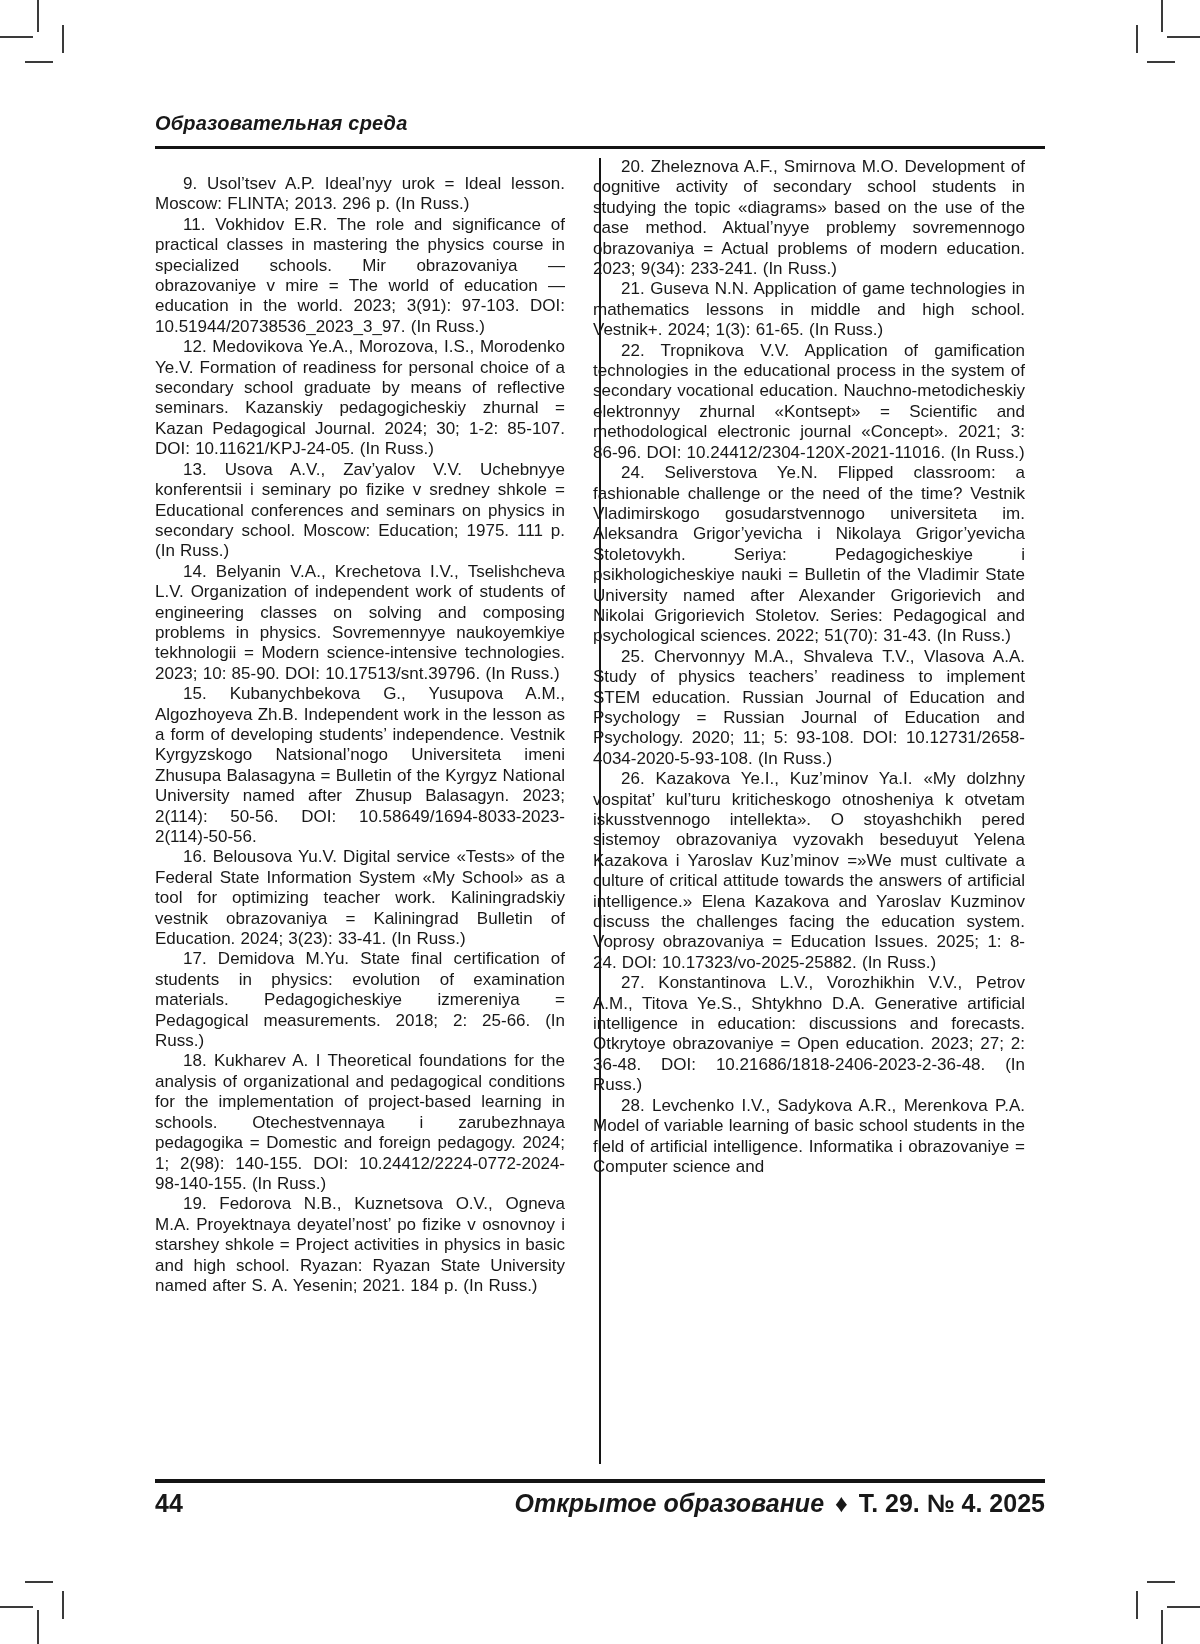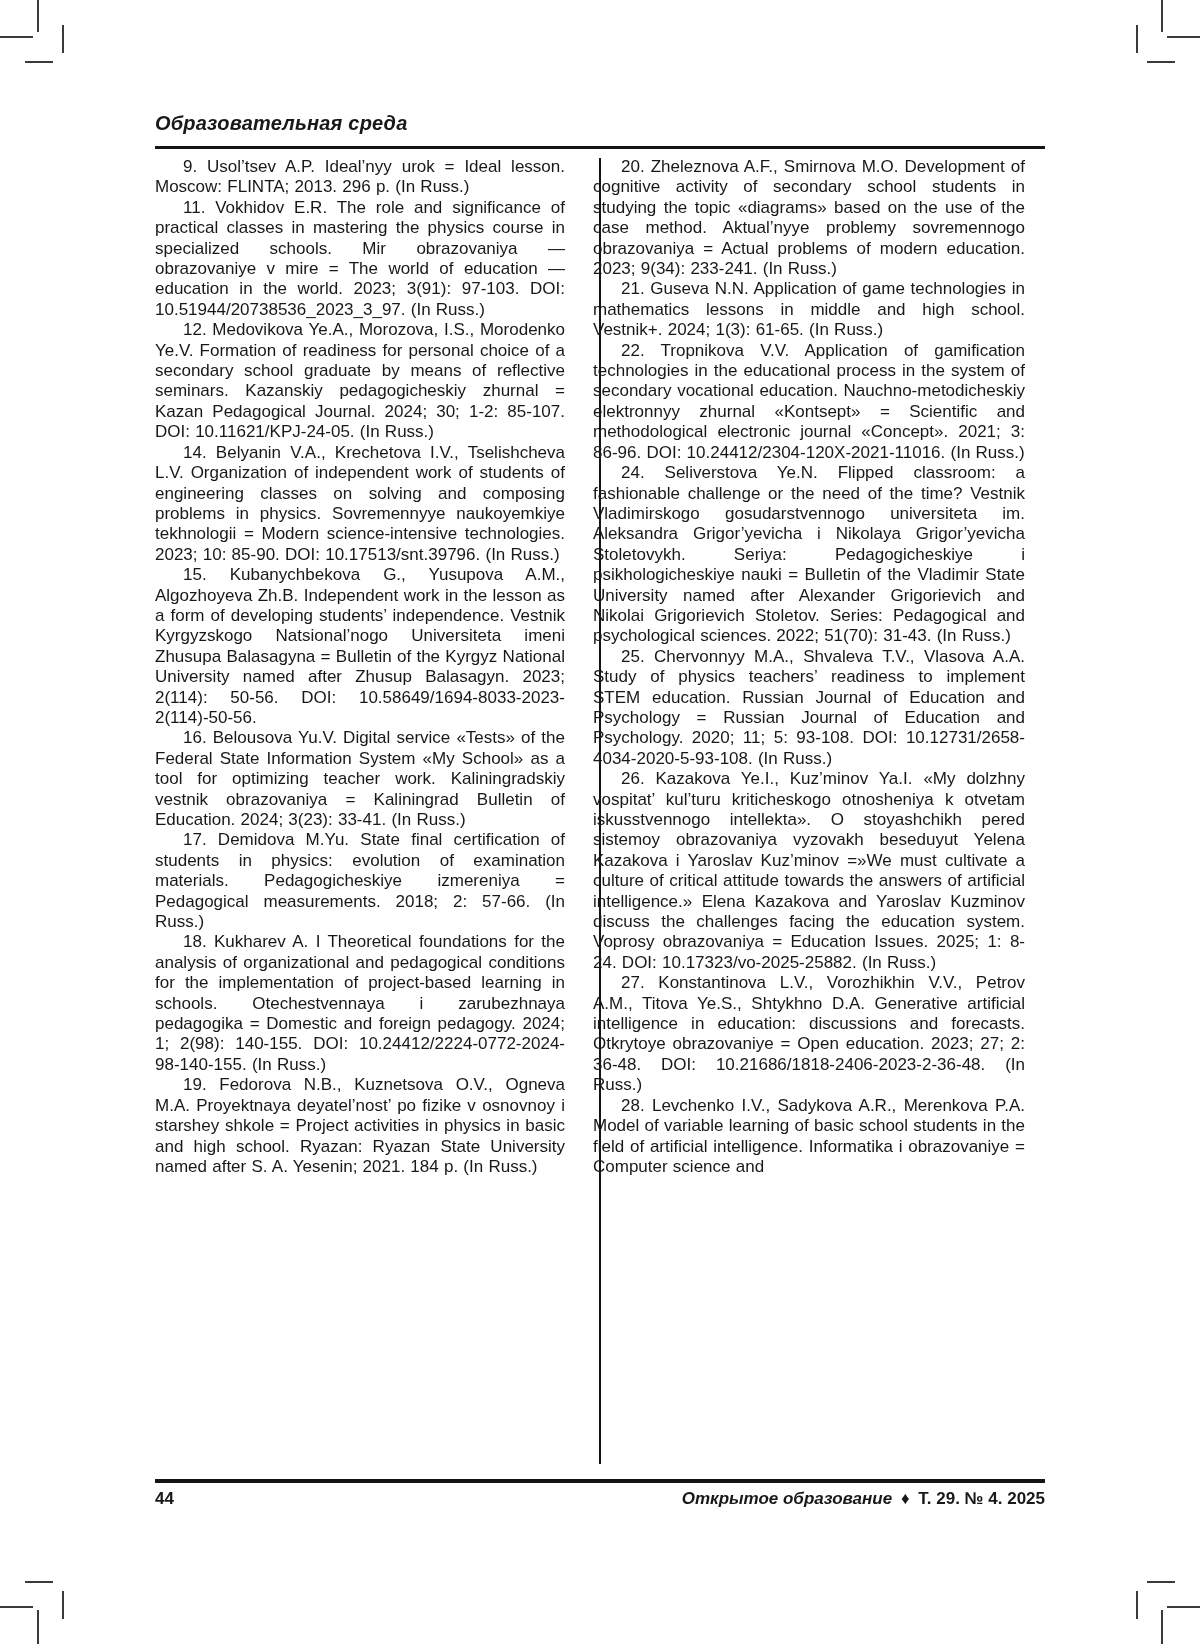--- a/index.html
+++ b/index.html
@@ -54,21 +54,21 @@
   }
   
   .columns{
     position:absolute;
     left:155px;top:156px;width:890px;height:1312px;
     overflow:hidden;
   }
   .col{
     position:absolute;top:1px;
   }
-  .col-left{left:0;width:410px;}
+  .col-left{left:0;width:410px;margin-top:17px;}
   .col-right{left:438px;width:432px;}
   .col-divider{
     position:absolute;
     left:444px;top:2px;width:2px;height:1306px;
     background:var(--rule);
   }
   .ref{
     margin:0;
     text-indent:28px;
     text-align:justify;
@@ -81,21 +81,21 @@
     position:absolute;
     left:155px;top:1479px;width:890px;height:4px;
     background:var(--rule);
   }
   .footer-row{
     position:absolute;
     left:155px;top:1489px;width:890px;
     display:flex;
     justify-content:space-between;
     align-items:baseline;
-    font-size:17px;
+    font-size:25px;
   }
   .page-number{font-weight:bold;}
   .footer-journal{font-weight:bold;text-align:center;}
   .footer-journal .jname{font-style:italic;}
   .footer-journal .diamond{font-style:normal;padding:0 4px;}
 </style>
 </head>
 <body>
 
 <div class="page">
@@ -120,24 +120,25 @@
   <div class="running-head">
     <span class="title">Образовательная среда</span>
   </div>
   <div class="head-rule"></div>
 
   <div class="columns">
     <div class="col col-left">
         <p class="ref">9. Usol’tsev A.P. Ideal’nyy urok = Ideal lesson. Moscow: FLINTA; 2013. 296 p. (In Russ.)</p>
         <p class="ref">11. Vokhidov E.R. The role and significance of practical classes in mastering the physics course in specialized schools. Mir obrazovaniya — obrazovaniye v mire = The world of education — education in the world. 2023; 3(91): 97-103. DOI: 10.51944/20738536_2023_3_97. (In Russ.)</p>
         <p class="ref">12. Medovikova Ye.A., Morozova, I.S., Morodenko Ye.V. Formation of readiness for personal choice of a secondary school graduate by means of reflective seminars. Kazanskiy pedagogicheskiy zhurnal = Kazan Pedagogical Journal. 2024; 30; 1-2: 85-107. DOI: 10.11621/KPJ-24-05. (In Russ.)</p>
+        <p class="ref">13. Usova A.V., Zav’yalov V.V. Uchebnyye konferentsii i seminary po fizike v sredney shkole = Educational conferences and seminars on physics in secondary school. Moscow: Education; 1975. 111 p. (In Russ.)</p>
         <p class="ref">14. Belyanin V.A., Krechetova I.V., Tselishcheva L.V. Organization of independent work of students of engineering classes on solving and composing problems in physics. Sovremennyye naukoyemkiye tekhnologii = Modern science-intensive technologies. 2023; 10: 85-90. DOI: 10.17513/snt.39796. (In Russ.)</p>
         <p class="ref">15. Kubanychbekova G., Yusupova A.M., Algozhoyeva Zh.B. Independent work in the lesson as a form of developing students’ independence. Vestnik Kyrgyzskogo Natsional’nogo Universiteta imeni Zhusupa Balasagyna = Bulletin of the Kyrgyz National University named after Zhusup Balasagyn. 2023; 2(114): 50-56. DOI: 10.58649/1694-8033-2023-2(114)-50-56.</p>
         <p class="ref">16. Belousova Yu.V. Digital service «Tests» of the Federal State Information System «My School» as a tool for optimizing teacher work. Kaliningradskiy vestnik obrazovaniya = Kaliningrad Bulletin of Education. 2024; 3(23): 33-41. (In Russ.)</p>
-        <p class="ref">17. Demidova M.Yu. State final certification of students in physics: evolution of examination materials. Pedagogicheskiye izmereniya = Pedagogical measurements. 2018; 2: 57-66. (In Russ.)</p>
+        <p class="ref">17. Demidova M.Yu. State final certification of students in physics: evolution of examination materials. Pedagogicheskiye izmereniya = Pedagogical measurements. 2018; 2: 25-66. (In Russ.)</p>
         <p class="ref">18. Kukharev A. I Theoretical foundations for the analysis of organizational and pedagogical conditions for the implementation of project-based learning in schools. Otechestvennaya i zarubezhnaya pedagogika = Domestic and foreign pedagogy. 2024; 1; 2(98): 140-155. DOI: 10.24412/2224-0772-2024-98-140-155. (In Russ.)</p>
         <p class="ref">19. Fedorova N.B., Kuznetsova O.V., Ogneva M.A. Proyektnaya deyatel’nost’ po fizike v osnovnoy i starshey shkole = Project activities in physics in basic and high school. Ryazan: Ryazan State University named after S. A. Yesenin; 2021. 184 p. (In Russ.)</p>
       </div>
     <div class="col-divider"></div>
     <div class="col col-right">
         <p class="ref">20. Zheleznova A.F., Smirnova M.O. Development of cognitive activity of secondary school students in studying the topic «diagrams» based on the use of the case method. Aktual’nyye problemy sovremennogo obrazovaniya = Actual problems of modern education. 2023; 9(34): 233-241. (In Russ.)</p>
         <p class="ref">21. Guseva N.N. Application of game technologies in mathematics lessons in middle and high school. Vestnik+. 2024; 1(3): 61-65. (In Russ.)</p>
         <p class="ref">22. Tropnikova V.V. Application of gamification technologies in the educational process in the system of secondary vocational education. Nauchno-metodicheskiy elektronnyy zhurnal «Kontsept» = Scientific and methodological electronic journal «Concept». 2021; 3: 86-96. DOI: 10.24412/2304-120X-2021-11016. (In Russ.)</p>
         <p class="ref">24. Seliverstova Ye.N. Flipped classroom: a fashionable challenge or the need of the time? Vestnik Vladimirskogo gosudarstvennogo universiteta im. Aleksandra Grigor’yevicha i Nikolaya Grigor’yevicha Stoletovykh. Seriya: Pedagogicheskiye i psikhologicheskiye nauki = Bulletin of the Vladimir State University named after Alexander Grigorievich and Nikolai Grigorievich Stoletov. Series: Pedagogical and psychological sciences. 2022; 51(70): 31-43. (In Russ.)</p>
         <p class="ref">25. Chervonnyy M.A., Shvaleva T.V., Vlasova A.A. Study of physics teachers’ readiness to implement STEM education. Russian Journal of Education and Psychology = Russian Journal of Education and Psychology. 2020; 11; 5: 93-108. DOI: 10.12731/2658-4034-2020-5-93-108. (In Russ.)</p>

